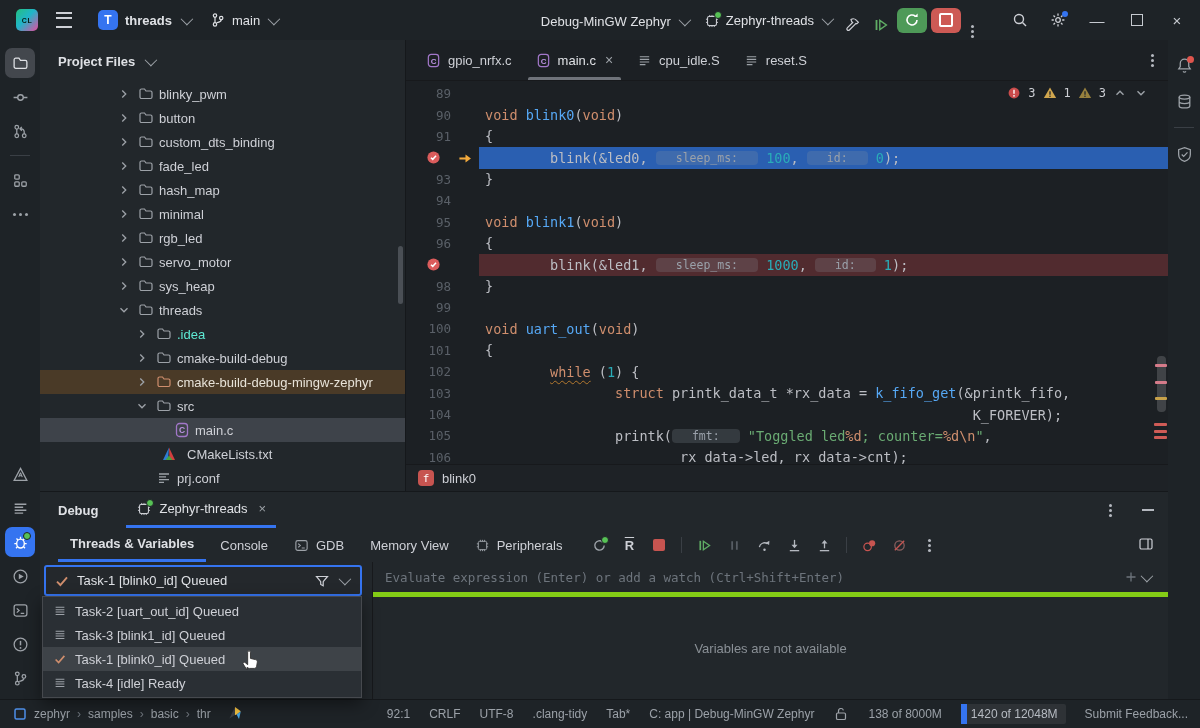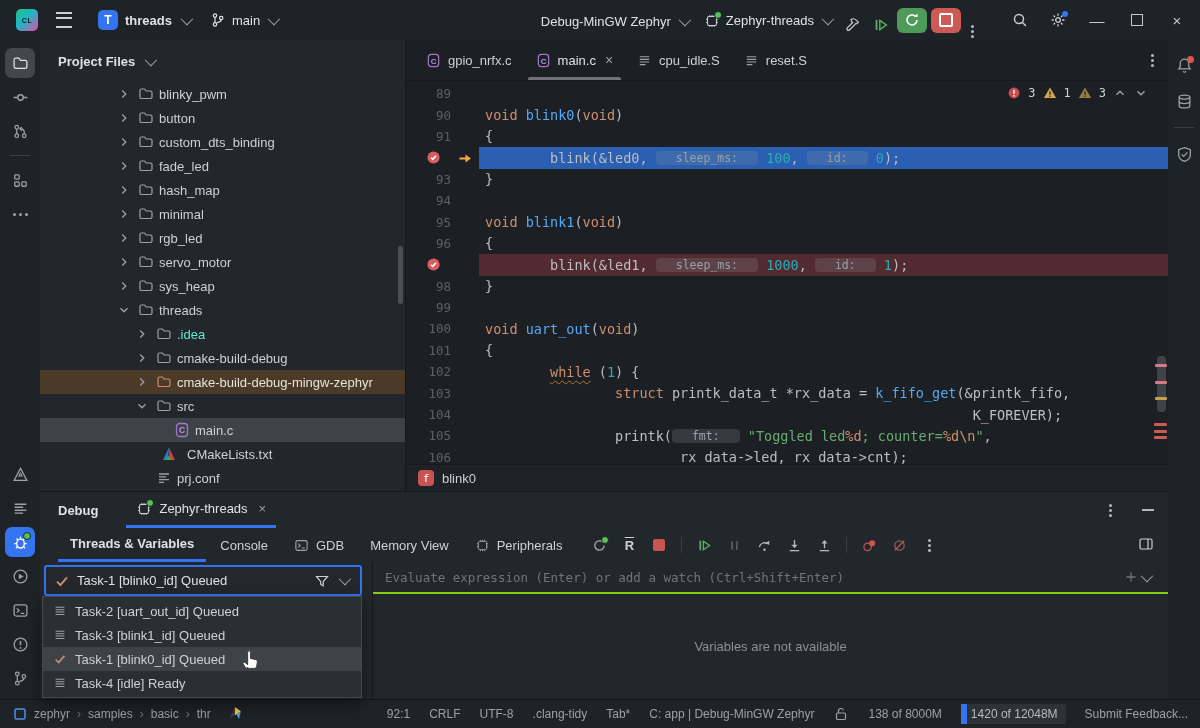--- a/index.html
+++ b/index.html
@@ -122,21 +122,21 @@
   .dbg-content{flex:1;display:flex;min-height:0}
   .dbg-left{width:332px;flex:none;position:relative;padding:3px 0 0 4px;box-sizing:border-box}
   .combo{height:27px;border:2px solid #3574f0;border-radius:3px;background:#24282c;display:flex;align-items:center;gap:7px;padding:0 8px;margin-right:10px}
   .combo .lbl{color:#dfe1e5;flex:1;white-space:nowrap;overflow:hidden}
   .dropdown{position:absolute;left:2px;top:34px;width:318px;background:#2a2f34;border:1px solid #46494e;box-shadow:0 6px 16px rgba(0,0,0,.45);z-index:5;padding:2px 0}
   .drow{height:24px;display:flex;align-items:center;gap:8px;padding:0 10px;color:#ced0d6;white-space:nowrap}
   .drow.hover{background:#3e4348}
   .drow .ic svg{width:14px;height:14px}
   .dbg-hint{position:absolute;left:12px;bottom:1px;color:#5a6066;font-size:12px;white-space:nowrap;overflow:hidden;width:330px;z-index:1}
   .dbg-right{flex:1;border-left:1px solid #17191c;display:flex;flex-direction:column;min-width:0}
-  .evalrow{height:30px;border-bottom:2px solid #84cc16;display:flex;align-items:center;padding:0 12px;flex:none}
+  .evalrow{height:30px;border-bottom:5px solid #84cc16;display:flex;align-items:center;padding:0 12px;flex:none}
   .evaltext{font-family:"DejaVu Sans Mono","Liberation Mono",monospace;font-size:12.5px;color:#6d747c;flex:1;white-space:nowrap;overflow:hidden}
   .varsmsg{flex:1;display:flex;align-items:center;justify-content:center;color:#8a9096}
 
   
   .statusbar{height:28px;flex:none;background:#1e2327;border-top:1px solid #15181b;display:flex;align-items:center;padding:0 12px;font-size:12px;color:#9ba1a8;gap:6px}
   .sb-left{display:flex;align-items:center;gap:6px;white-space:nowrap}
   .sb-sep{color:#6f757d;font-size:12px;padding:0 1px}
   .sb-right{margin-left:auto;display:flex;align-items:center;gap:19px;white-space:nowrap}
   .memwidget{position:relative;padding:3px 8px 3px 10px;background:#2e3236;border-radius:2px;color:#b6bbc2}
   .memwidget::before{content:"";position:absolute;left:0;top:0;bottom:0;width:6px;background:#3574f0}

